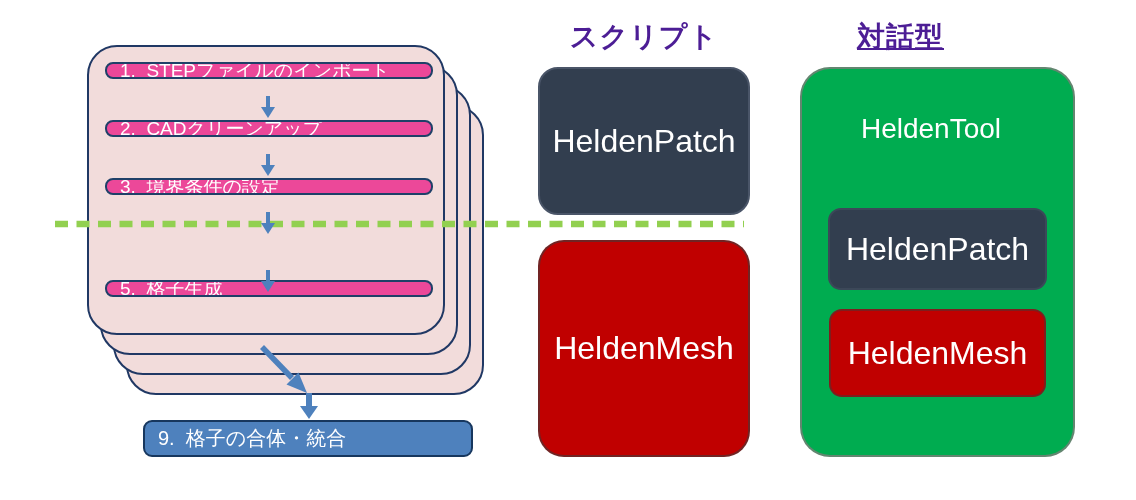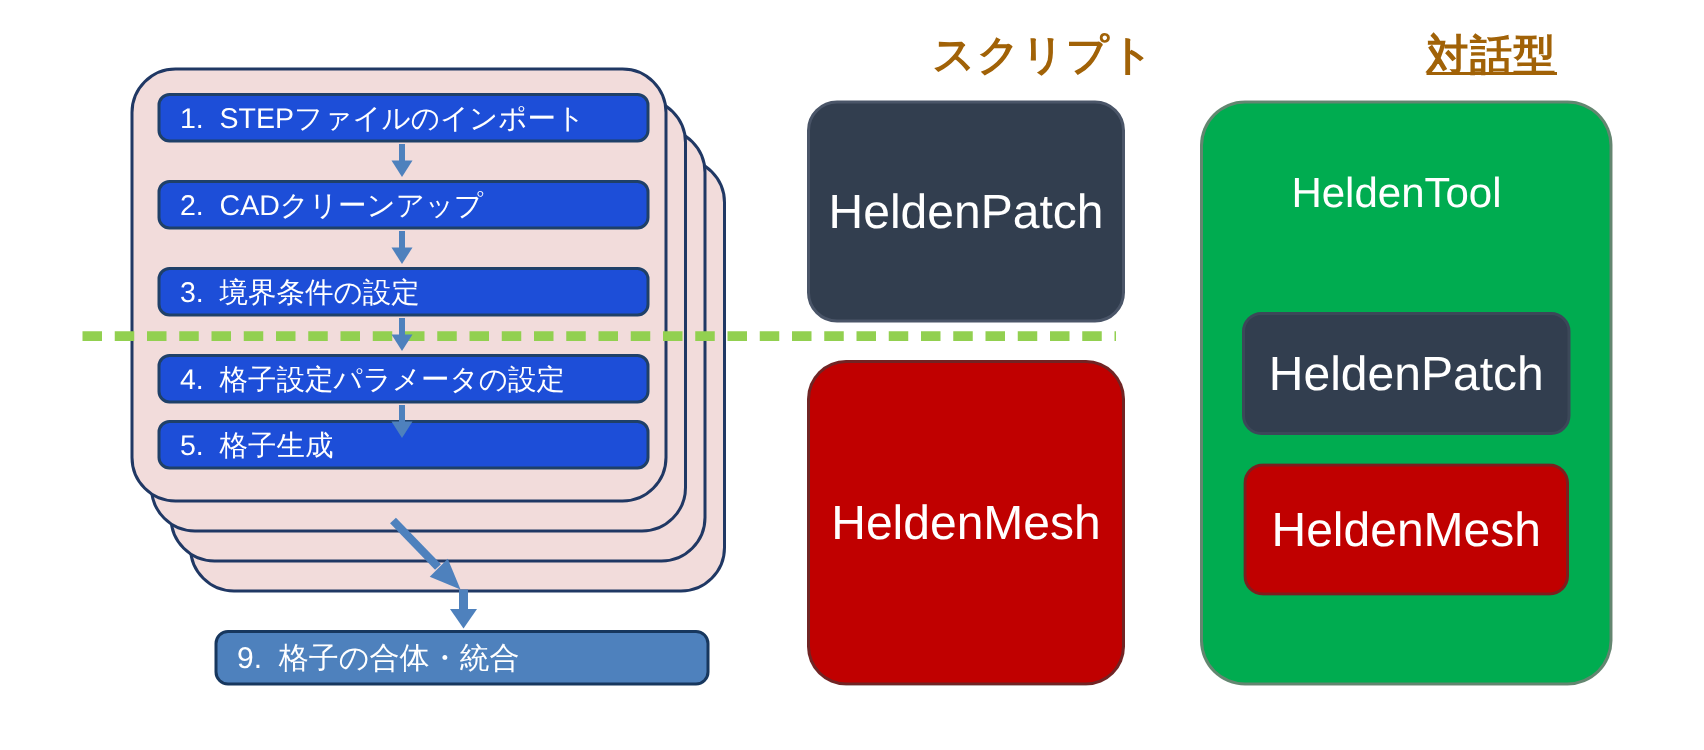--- a/index.html
+++ b/index.html
@@ -8,39 +8,39 @@
 
   
   .sheet{position:absolute;width:358px;height:290px;background:#F2DCDB;
          border:2.5px solid #203864;border-radius:30px;box-sizing:border-box;}
   .sheet.s-4{left:126px;top:105px;}
   .sheet.s-3{left:113px;top:85px;}
   .sheet.s-2{left:100px;top:65px;}
   .sheet.s-1{left:87px;top:45px;}
 
   
-  .step{position:absolute;left:105px;width:328px;height:33px;background:#1d4ed8;
+  .step{position:absolute;left:105px;width:328px;height:17px;background:#ec4899;
         border:2px solid #1F4068;border-radius:8px;box-sizing:border-box;
         color:#ffffff;font-size:19px;display:flex;align-items:center;
         padding-left:13px;white-space:pre;overflow:hidden;}
   .step.p1{top:62px;}
   .step.p2{top:120px;}
   .step.p3{top:178px;}
   .step.p4{top:236px;}
   .step.p5{top:280px;}
   .final-step{position:absolute;left:143px;top:420px;width:330px;height:37px;
         background:#4E81BD;border:2.5px solid #17375E;border-radius:9px;box-sizing:border-box;
         color:#ffffff;font-size:20px;display:flex;align-items:center;padding-left:13px;white-space:pre;}
 
   
   .overlay{position:absolute;left:0;top:0;width:1136px;height:500px;pointer-events:none;}
 
   
-  .col-header{position:absolute;top:18px;font-size:28px;font-weight:bold;color:#a16207;
-        text-align:right;letter-spacing:1px;}
+  .col-header{position:absolute;top:18px;font-size:28px;font-weight:bold;color:#4c1d95;
+        text-align:center;letter-spacing:1px;}
   .col-header.script{left:518px;width:252px;}
   .col-header.interactive{left:763px;width:275px;text-decoration:underline;}
 
   
   .bigbox{position:absolute;box-sizing:border-box;color:#ffffff;font-size:32px;
         display:flex;align-items:center;justify-content:center;}
   .box-patch-script{left:538px;top:67px;width:212px;height:148px;background:#323E4F;
         border:2px solid #4a5568;border-radius:20px;}
   .box-mesh-script{left:538px;top:240px;width:212px;height:217px;background:#C00000;
         border:2px solid rgba(60,60,60,0.6);border-radius:26px;}
@@ -59,21 +59,20 @@
 <div class="canvas">
 
   <div class="sheet s-4"></div>
   <div class="sheet s-3"></div>
   <div class="sheet s-2"></div>
   <div class="sheet s-1"></div>
 
   <div class="step p1">1.  STEPファイルのインポート</div>
   <div class="step p2">2.  CADクリーンアップ</div>
   <div class="step p3">3.  境界条件の設定</div>
-  <div class="step p4">4.  格子設定パラメータの設定</div>
   <div class="step p5">5.  格子生成</div>
   <div class="final-step">9.  格子の合体・統合</div>
 
   <div class="col-header script">スクリプト</div>
   <div class="bigbox box-patch-script">
     <span>HeldenPatch</span>
   </div>
   <div class="bigbox box-mesh-script">
     <span>HeldenMesh</span>
   </div>

